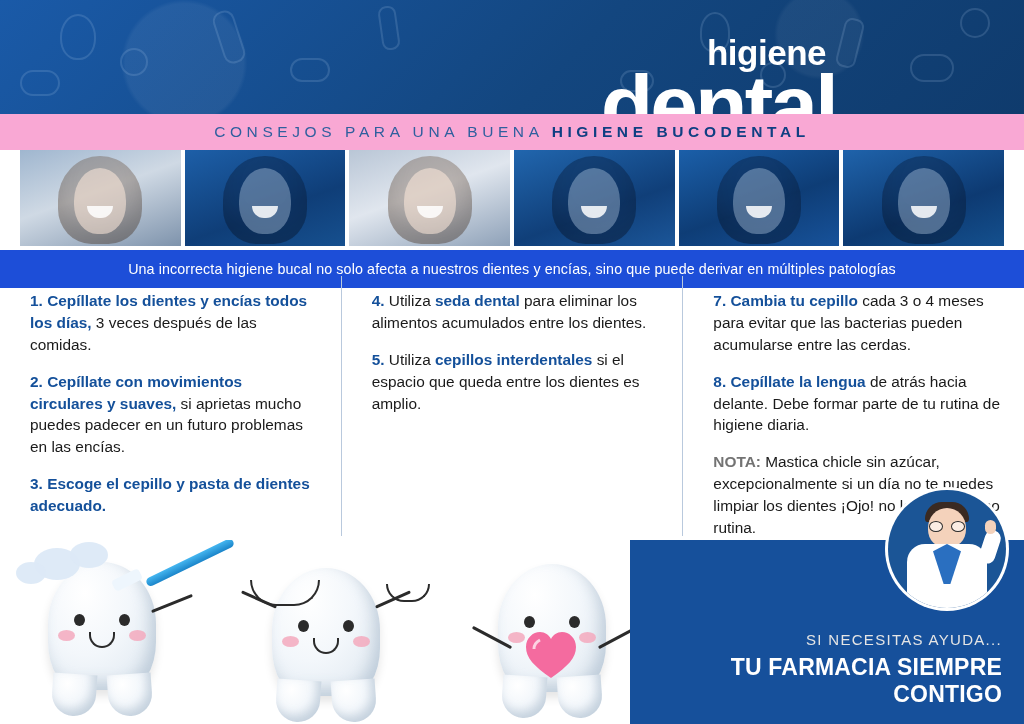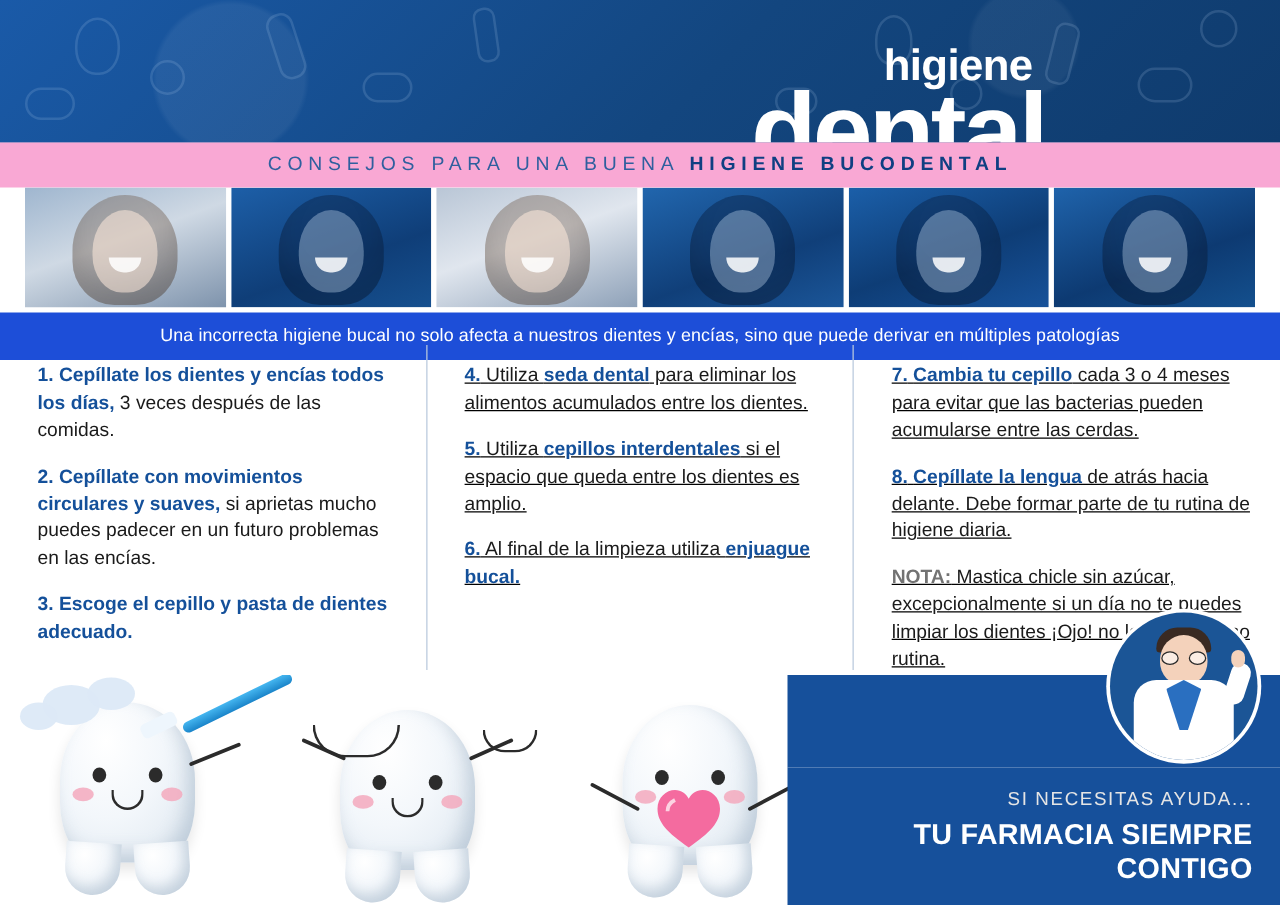--- a/index.html
+++ b/index.html
@@ -160,21 +160,21 @@
     position: absolute;
     left: 0; top: 276px;
     width: 1024px; height: 260px;
     display: flex;
   }
   .col {
     position: relative;
     padding: 14px 22px 0 30px;
     flex: 1 1 0;
   }
-  .col + .col { border-left: 1px solid #b9c9dd; text-decoration: underline; }
+  .col + .col { border-left: 1px solid #b9c9dd; }
   .tip {
     font-size: 15.4px;
     line-height: 1.42;
     color: #1a1a1a;
     margin-bottom: 15px;
   }
   .tip b { color: #14509a; font-weight: bold; }
   .tip.note b.note-lbl { color: #737373; }
 
   
@@ -457,23 +457,20 @@
       </p>
     </div>
 
     <div class="col">
       <p class="tip">
         <b>4.</b><span> Utiliza </span><b>seda dental</b><span> para eliminar los alimentos acumulados entre los dientes.</span>
       </p>
       <p class="tip">
         <b>5.</b><span> Utiliza </span><b>cepillos interdentales</b><span> si el espacio que queda entre los dientes es amplio.</span>
       </p>
-      <p class="tip">
-        <b>6.</b><span> Al final de la limpieza utiliza </span><b>enjuague bucal.</b><span></span>
-      </p>
     </div>
 
     <div class="col">
       <p class="tip">
         <b>7.</b><span> </span><b>Cambia tu cepillo</b><span> cada 3 o 4 meses para evitar que las bacterias pueden acumularse entre las cerdas.</span>
       </p>
       <p class="tip">
         <b>8.</b><span> </span><b>Cepíllate la lengua</b><span> de atrás hacia delante. Debe formar parte de tu rutina de higiene diaria.</span>
       </p>
       <p class="tip note">

